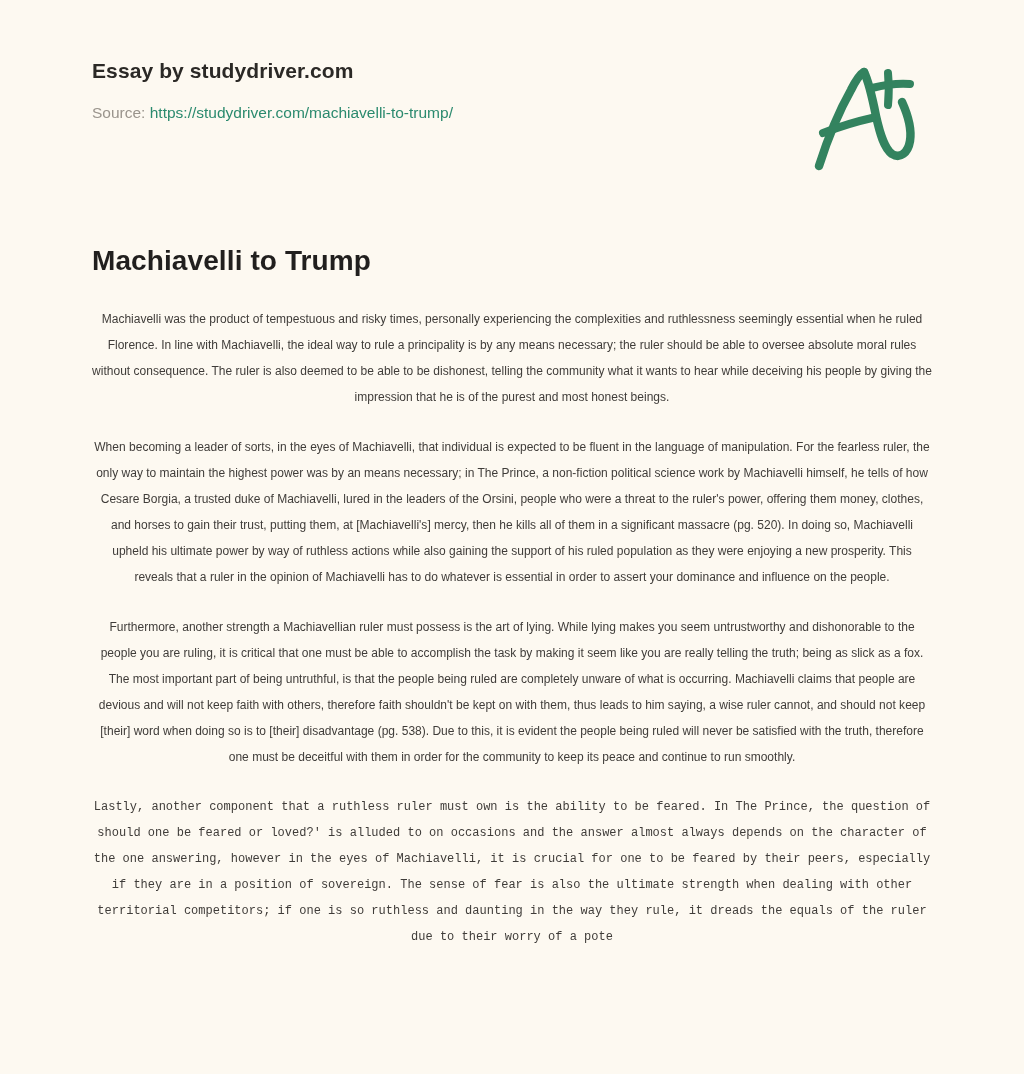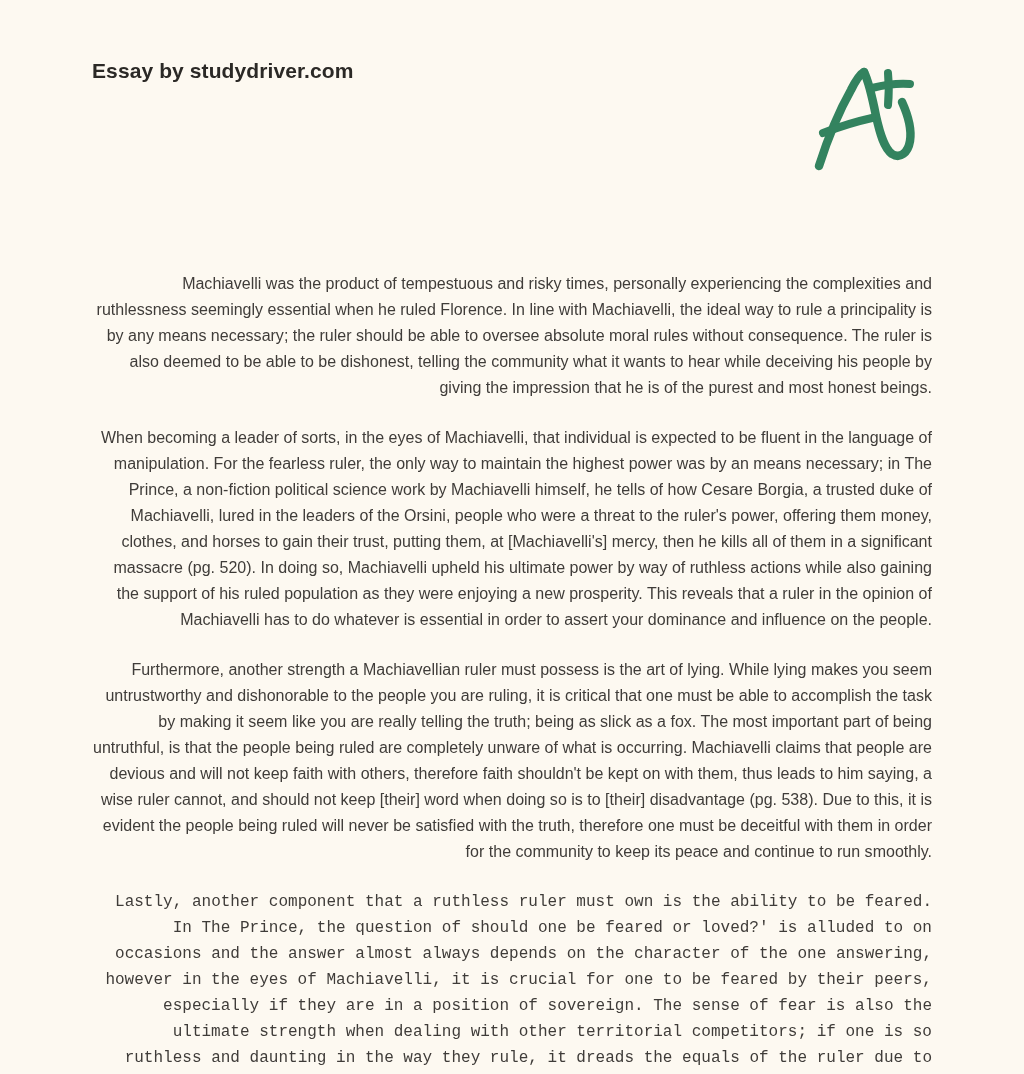--- a/index.html
+++ b/index.html
@@ -86,39 +86,43 @@
     letter-spacing: 0.1px;
     line-height: 1.25;
   }
 
   .body-copy {
     margin-top: 28px;
   }
 
   .body-copy p {
     margin: 0 0 24px 0;
-    font-size: 16px;
+    font-size: 12px;
     line-height: 26px;
     color: #3f3c39;
-    text-align: right;
+    text-align: center;
     letter-spacing: 0.01px;
   }
 
   .body-copy p:last-child {
     margin-bottom: 0;
     font-family: Liberation Mono, monospace;
   }
 </style>
 </head>
 <body>
 
 <div class="page">
 
   <div class="header">
     <div class="brand-line">Essay by studydriver.com</div>
+    <div class="source-line">
+      <span>Source:</span>
+      <span class="source-link">https://studydriver.com/machiavelli-to-trump/</span>
+    </div>
   </div>
 
   <div class="logo">
     <svg viewBox="0 0 120 120" xmlns="http://www.w3.org/2000/svg" aria-hidden="true">
       <g fill="none" stroke="#33835f" stroke-linecap="round" stroke-linejoin="round">
 
         <path d="M13 108 C20 86, 32 55, 45 32 C49 24, 54 16, 58 14" stroke-width="8.5"></path>
 
         <path d="M58 14 C62 22, 66 38, 70 58 C74 76, 78 90, 86 96
                  C94 101, 102 95, 104 83 C106 70, 101 55, 96 44" stroke-width="8.5"></path>
@@ -126,20 +130,21 @@
         <path d="M17 75 C30 70, 48 64, 66 60" stroke-width="8"></path>
 
         <path d="M82 15 C83 26, 83 37, 82 47" stroke-width="8"></path>
 
         <path d="M66 30 C78 27, 92 25, 104 26" stroke-width="8"></path>
       </g>
     </svg>
   </div>
 
   <div class="article">
+    <h1 class="article-title">Machiavelli to Trump</h1>
 
     <div class="body-copy">
       <p>Machiavelli was the product of tempestuous and risky times, personally experiencing the complexities and ruthlessness seemingly essential when he ruled Florence. In line with Machiavelli, the ideal way to rule a principality is by any means necessary; the ruler should be able to oversee absolute moral rules without consequence. The ruler is also deemed to be able to be dishonest, telling the community what it wants to hear while deceiving his people by giving the impression that he is of the purest and most honest beings.</p>
       <p>When becoming a leader of sorts, in the eyes of Machiavelli, that individual is expected to be fluent in the language of manipulation. For the fearless ruler, the only way to maintain the highest power was by an means necessary; in The Prince, a non-fiction political science work by Machiavelli himself, he tells of how Cesare Borgia, a trusted duke of Machiavelli, lured in the leaders of the Orsini, people who were a threat to the ruler's power, offering them money, clothes, and horses to gain their trust, putting them, at [Machiavelli's] mercy, then he kills all of them in a significant massacre (pg. 520). In doing so, Machiavelli upheld his ultimate power by way of ruthless actions while also gaining the support of his ruled population as they were enjoying a new prosperity. This reveals that a ruler in the opinion of Machiavelli has to do whatever is essential in order to assert your dominance and influence on the people.</p>
       <p>Furthermore, another strength a Machiavellian ruler must possess is the art of lying. While lying makes you seem untrustworthy and dishonorable to the people you are ruling, it is critical that one must be able to accomplish the task by making it seem like you are really telling the truth; being as slick as a fox. The most important part of being untruthful, is that the people being ruled are completely unware of what is occurring. Machiavelli claims that people are devious and will not keep faith with others, therefore faith shouldn't be kept on with them, thus leads to him saying, a wise ruler cannot, and should not keep [their] word when doing so is to [their] disadvantage (pg. 538). Due to this, it is evident the people being ruled will never be satisfied with the truth, therefore one must be deceitful with them in order for the community to keep its peace and continue to run smoothly.</p>
       <p>Lastly, another component that a ruthless ruler must own is the ability to be feared. In The Prince, the question of should one be feared or loved?' is alluded to on occasions and the answer almost always depends on the character of the one answering, however in the eyes of Machiavelli, it is crucial for one to be feared by their peers, especially if they are in a position of sovereign. The sense of fear is also the ultimate strength when dealing with other territorial competitors; if one is so ruthless and daunting in the way they rule, it dreads the equals of the ruler due to their worry of a pote</p>
     </div>
   </div>
 
 </div>

